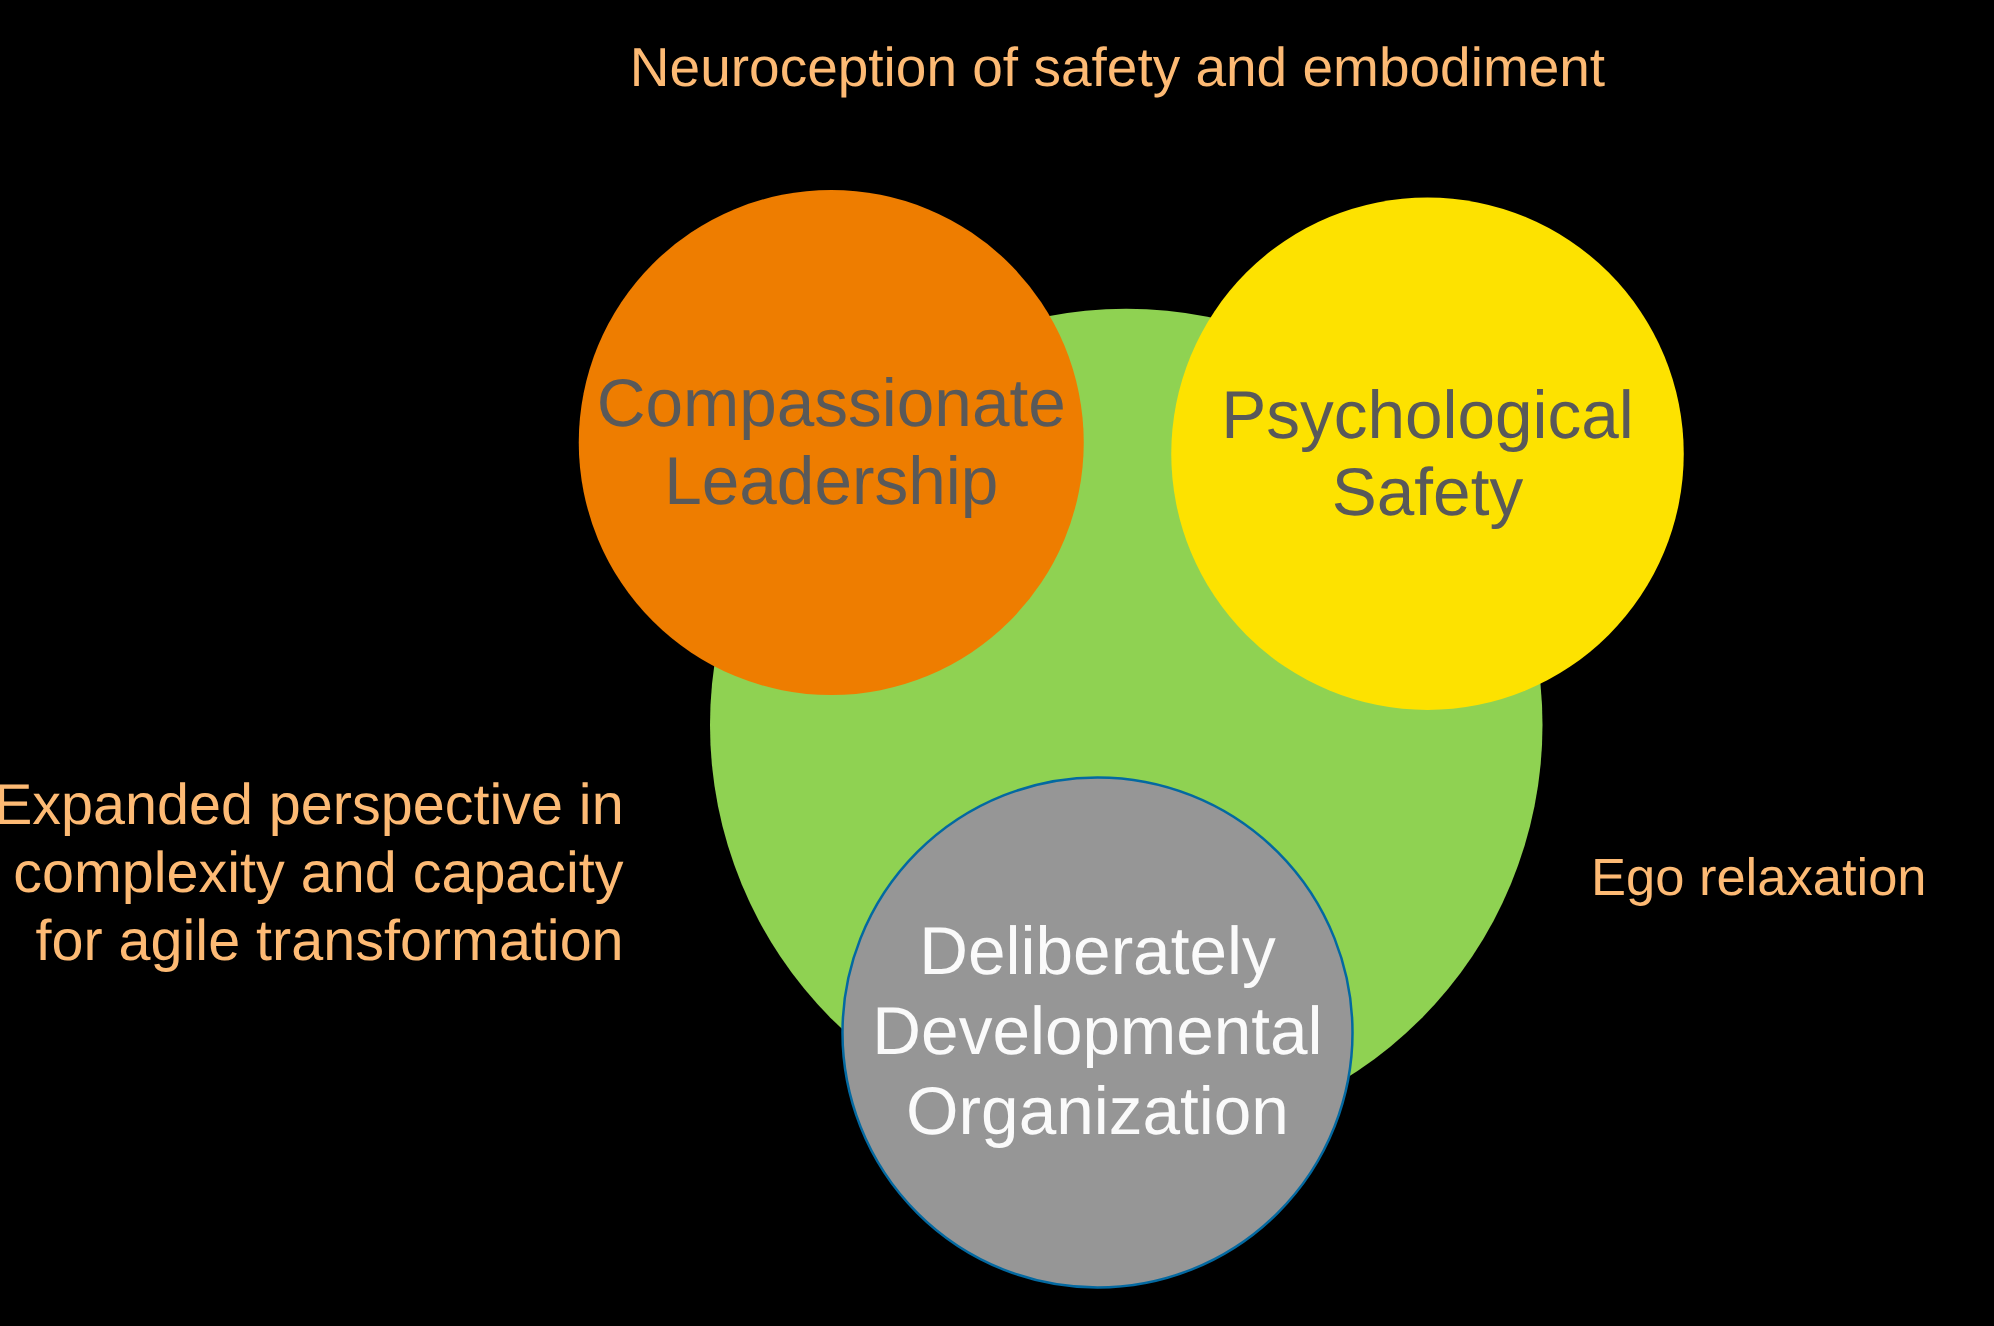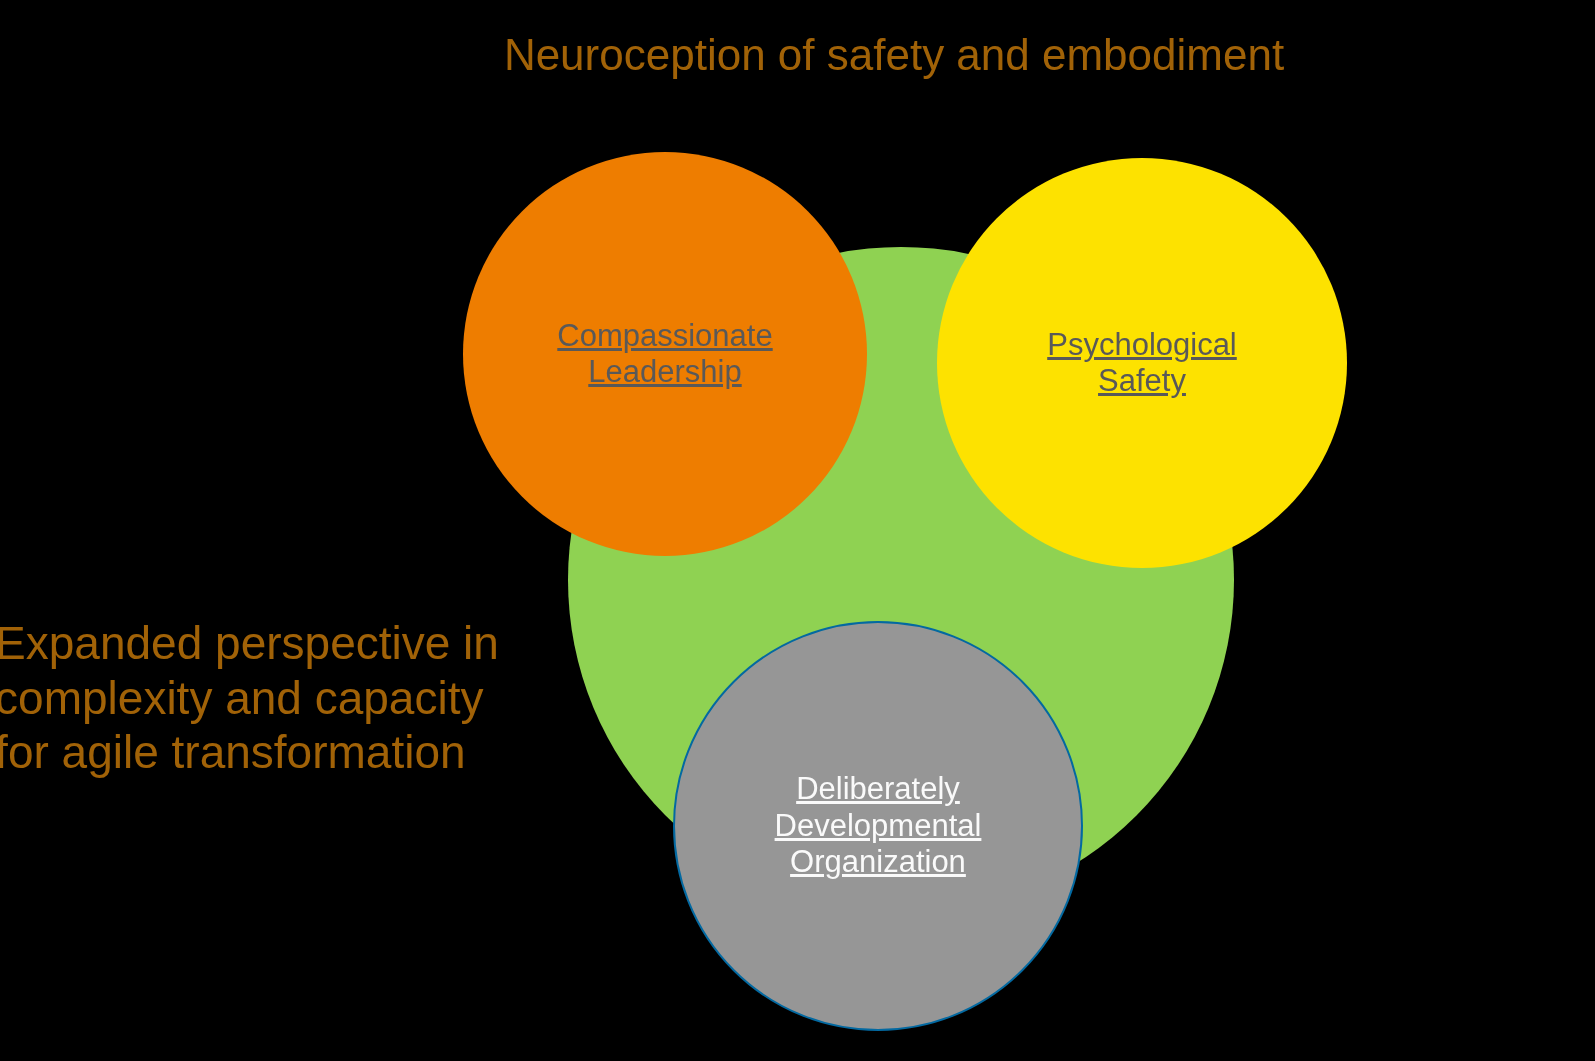--- a/index.html
+++ b/index.html
@@ -52,35 +52,34 @@
     left: 673px;
     top: 621px;
     width: 410px;
     height: 410px;
     background: #969696;
     border: 2px solid #0369a1;
     z-index: 3;
   }
   .circle-label {
     white-space: pre-line;
-    font-size: 31px;
+    font-size: 54px;
     line-height: 1.15;
     color: #595959;
-    text-decoration: underline;
   }
   .circle-gray .circle-label {
     color: #FAFAFA;
     line-height: 1.18;
   }
   .outer-label {
     position: absolute;
     transform: translate(-50%, -50%);
     white-space: pre-line;
-    text-align: left;
-    color: #a16207;
+    text-align: right;
+    color: #fdba74;
     z-index: 4;
   }
   .label-top {
     left: 894px;
     top: 55px;
     font-size: 44px;
     white-space: nowrap;
   }
   .label-left {
     left: 247px;
@@ -117,14 +116,15 @@
   <div class="circle circle-gray">
     <span class="circle-label">Deliberately
 Developmental
 Organization</span>
   </div>
 
   <div class="outer-label label-left">Expanded perspective in
 complexity and capacity
 for agile transformation</div>
 
+  <div class="outer-label label-right">Ego relaxation</div>
 
 </div>
 
 </body></html>

